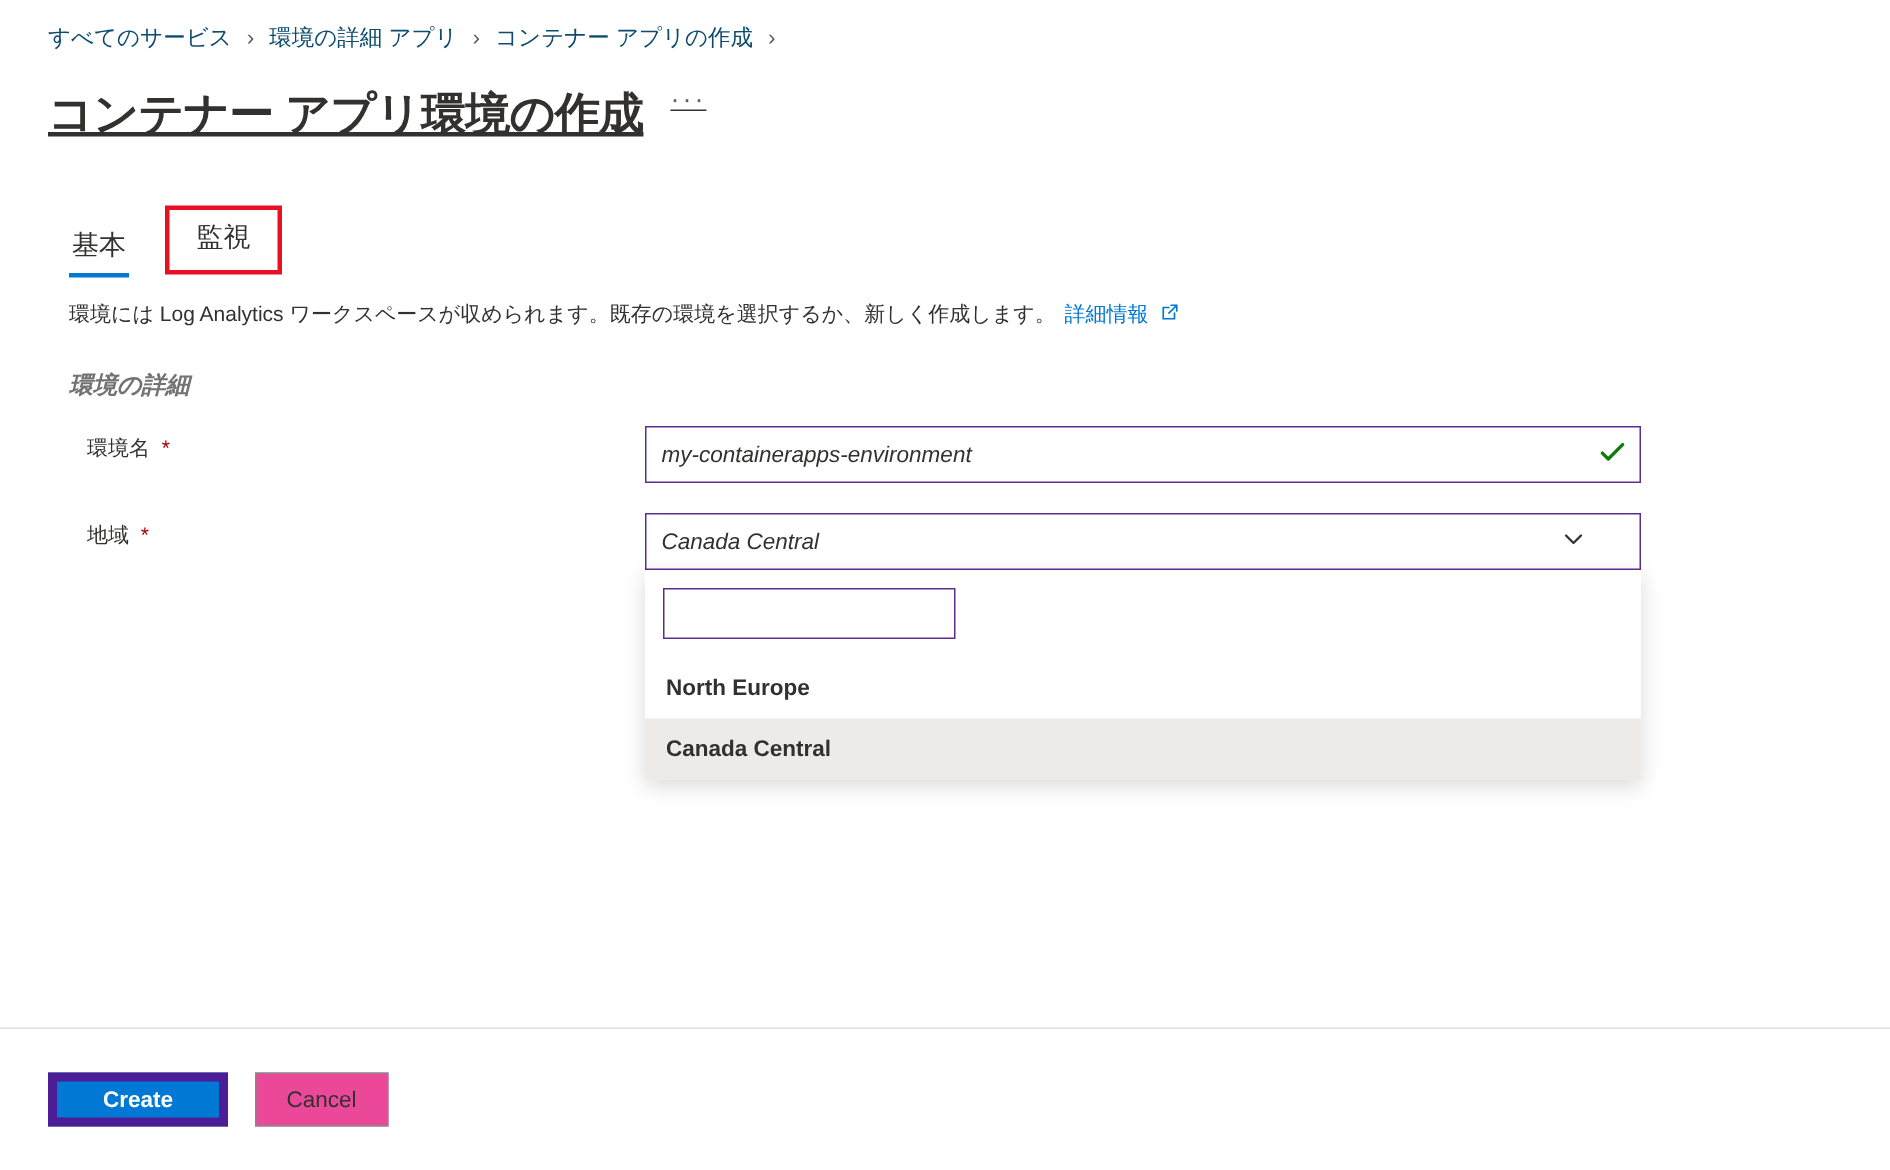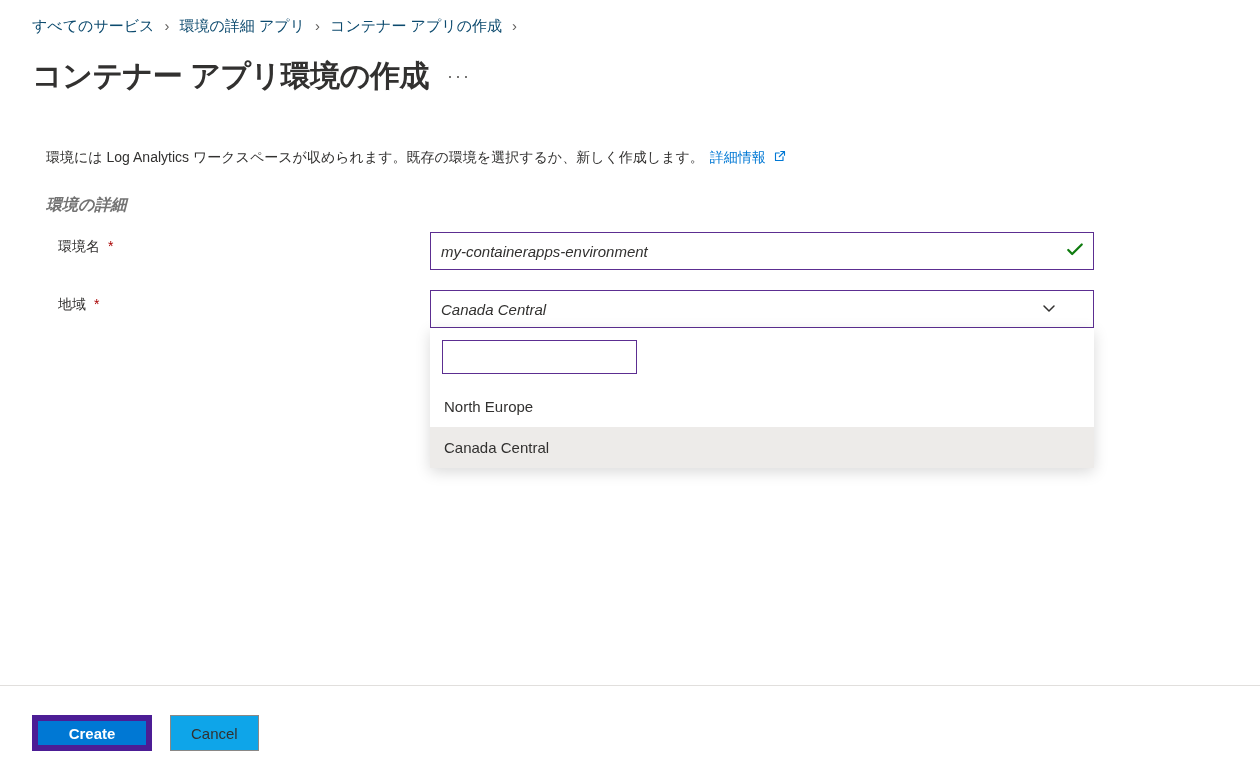--- a/index.html
+++ b/index.html
@@ -35,23 +35,23 @@
     color: #0c4a6e;
     text-decoration: none;
   }
   .bc-chevron {
     color: #605e5c;
   }
 
   
   .title-row {
     display: flex;
-    align-items: center;
     gap: 18px;
-    margin-bottom: 52px;
+    margin-bottom: 40px;
+    text-decoration: underline;
   }
   .page-title {
     font-size: 30px;
     font-weight: 600;
     color: #323130;
     letter-spacing: -0.5px;
   }
   .ellipsis-btn {
     font-size: 18px;
     color: #605e5c;
@@ -168,20 +168,21 @@
   }
   .dropdown-filter {
     margin: 0 12px 12px 12px;
     height: 34px;
     border: 1px solid #5c2e91;
     box-sizing: border-box;
     padding: 0 8px;
   }
   .dropdown-options {
     padding-bottom: 0;
+    font-weight: bold;
   }
   .dropdown-option {
     padding: 12px 14px;
     font-size: 15px;
     color: #323130;
   }
   .dropdown-option.selected {
     background: #edebe9;
   }
 
@@ -196,21 +197,21 @@
     align-items: center;
     padding-left: 32px;
     gap: 18px;
     background: #fff;
   }
   .btn {
     height: 36px;
     padding: 0 20px;
     font-size: 15px;
     border: 1px solid #8a8886;
-    background: #0ea5e9;
+    background: #ec4899;
     color: #323130;
     display: inline-flex;
     align-items: center;
     justify-content: center;
     cursor: default;
   }
   .btn-primary {
     background: #0078d4;
     color: #ffffff;
     border: 6px solid #4c1d95;
@@ -231,20 +232,24 @@
       <span class="bc-chevron">›</span>
       <a href="#">コンテナー アプリの作成</a>
       <span class="bc-chevron">›</span>
     </nav>
 
     <div class="title-row">
       <span class="page-title">コンテナー アプリ環境の作成</span>
       <span class="ellipsis-btn">···</span>
     </div>
 
+    <div class="tabs">
+      <span class="tab active">基本</span>
+      <span class="tab tab-highlight">監視</span>
+    </div>
 
     <div class="description">
       <span>環境には Log Analytics ワークスペースが収められます。既存の環境を選択するか、新しく作成します。</span>
       <a href="#" class="link">詳細情報</a>
       <span class="open-ext-icon">
         <svg width="12" height="12" viewBox="0 0 16 16" fill="none">
           <path d="M9 2h5v5M14 2L7 9M12 9v5H2V4h5" stroke="#0078d4" stroke-width="1.5" stroke-linecap="round" stroke-linejoin="round"></path>
         </svg>
       </span>
     </div>

